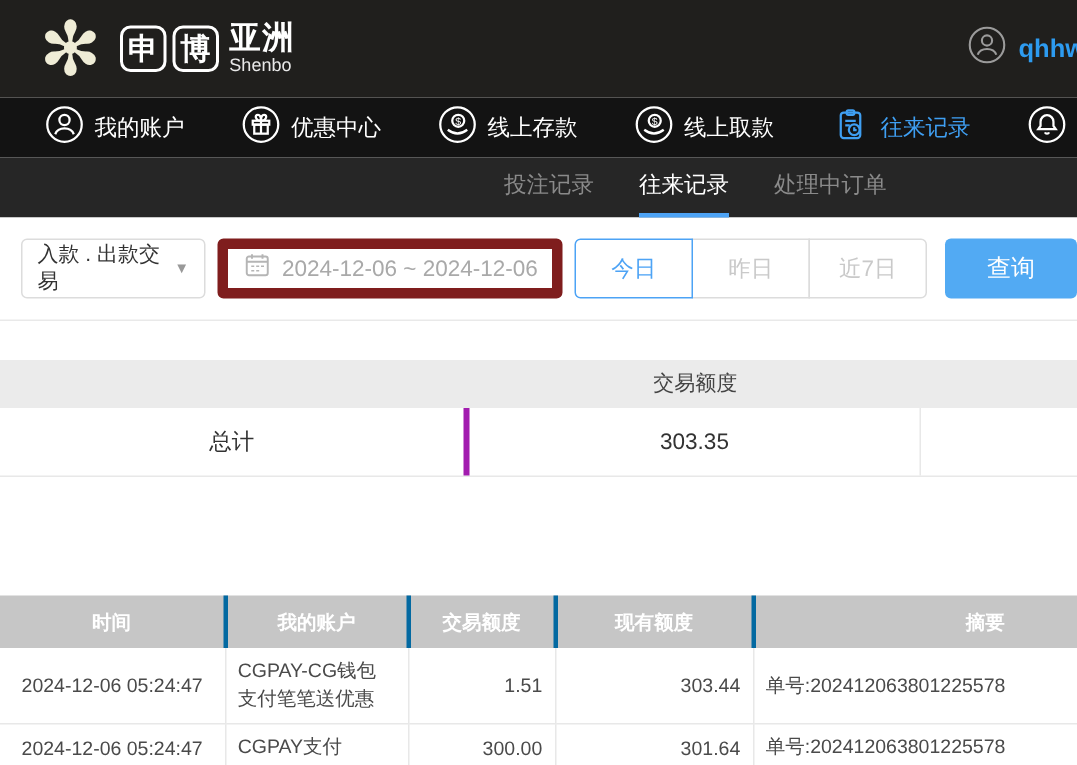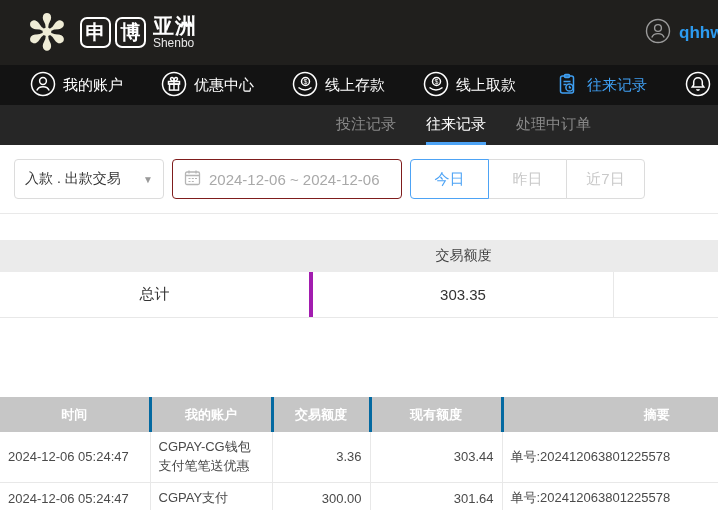--- a/index.html
+++ b/index.html
@@ -34,21 +34,21 @@
   .tab { height:40px; line-height:38px; color:#8a8a8a; font-size:15px; margin-right:30px;
     cursor:pointer; border-bottom:3px solid transparent; white-space:nowrap; }
   .tab.active { color:#fff; border-bottom-color:#4da3f5; }
 
   
   .filters { height:69px; background:#fff; border-bottom:1px solid #e9e9e9;
     display:flex; align-items:center; padding-left:14px; }
   .selbox { width:150px; height:40px; border:1px solid #dcdcdc; border-radius:4px;
     display:flex; align-items:center; padding:0 10px; font-size:14px; color:#333; cursor:pointer; }
   .selbox .caret { margin-left:auto; color:#999; font-size:10px; }
-  .datebox { width:230px; height:40px; border:1px solid #7f1d1d; border-radius:4px;
+  .datebox { width:230px; height:40px; border:7px solid #7f1d1d; border-radius:4px;
     display:flex; align-items:center; padding:0 11px; margin-left:8px; cursor:pointer; }
   .datebox .dtxt { color:#a9a9a9; font-size:15px; margin-left:8px; white-space:nowrap; }
   .btngroup { display:flex; margin-left:8px;border-radius:17px; }
   .qbtn { width:79px; height:40px; background:#fff; border:1px solid #dcdcdc;
     color:#c9c9c9; font-size:15px; display:flex; align-items:center; justify-content:center;
     cursor:pointer; margin-left:-1px; }
   .qbtn:first-child { border-radius:4px 0 0 4px; margin-left:0; }
   .qbtn:last-child { border-radius:0 4px 4px 0; }
   .qbtn.active { border-color:#4da3f5; color:#4da3f5; position:relative; z-index:2; }
   .searchbtn { width:88px; height:40px; margin-left:12px; background:#52aaf3; border:none;
@@ -72,21 +72,21 @@
     height:35px; text-align:center; border-right:3px solid #0369a1; }
   .records th:last-child { border-right:none; }
   .records td { font-size:13px; color:#4a4a4a; border-right:1px solid #e8e8e8;
     border-bottom:1px solid #e8e8e8; padding:6px 8px; background:#fff; }
   .records td:last-child { border-right:none; }
   .col-time  { width:150px; }
   .col-type  { width:122px; }
   .col-amt   { width:98px; }
   .col-bal   { width:132px; }
   .col-sum   { width:308px; }
-  .td-time { text-align:left; padding:6px 2px; }
+  .td-time { text-align:center; padding:6px 2px; }
   .td-type { text-align:left; padding-left:10px; line-height:1.45; }
   .td-num  { text-align:right; padding-right:8px; }
   .td-sum  { text-align:left; padding-left:13px; }
 
   .icircle { display:inline-block; }
 </style>
 </head>
 <body>
 
 <div class="viewport">
@@ -209,20 +209,21 @@
       </span>
       <span class="dtxt">2024-12-06 ~ 2024-12-06</span>
     </div>
 
     <div class="btngroup">
       <div class="qbtn active">今日</div>
       <div class="qbtn">昨日</div>
       <div class="qbtn">近7日</div>
     </div>
 
+    <button class="searchbtn">查询</button>
   </div>
 
   <div class="summary">
     <div class="sumhead">
       <div class="c1"></div>
       <div class="c2">交易额度</div>
     </div>
     <div class="sumrow">
       <div class="cell c1">总计</div>
       <div class="cell c2">303.35</div>
@@ -244,21 +245,21 @@
         <th>我的账户</th>
         <th>交易额度</th>
         <th>现有额度</th>
         <th>摘要</th>
       </tr>
     </thead>
     <tbody>
       <tr>
         <td class="td-time">2024-12-06 05:24:47</td>
         <td class="td-type">CGPAY-CG钱包支付笔笔送优惠</td>
-        <td class="td-num">3.36</td>
+        <td class="td-num">1.51</td>
         <td class="td-num">303.44</td>
         <td class="td-sum">单号:202412063801225578</td>
       </tr>
       <tr>
         <td class="td-time">2024-12-06 05:24:47</td>
         <td class="td-type">CGPAY支付</td>
         <td class="td-num">300.00</td>
         <td class="td-num">301.64</td>
         <td class="td-sum">单号:202412063801225578</td>
       </tr>

